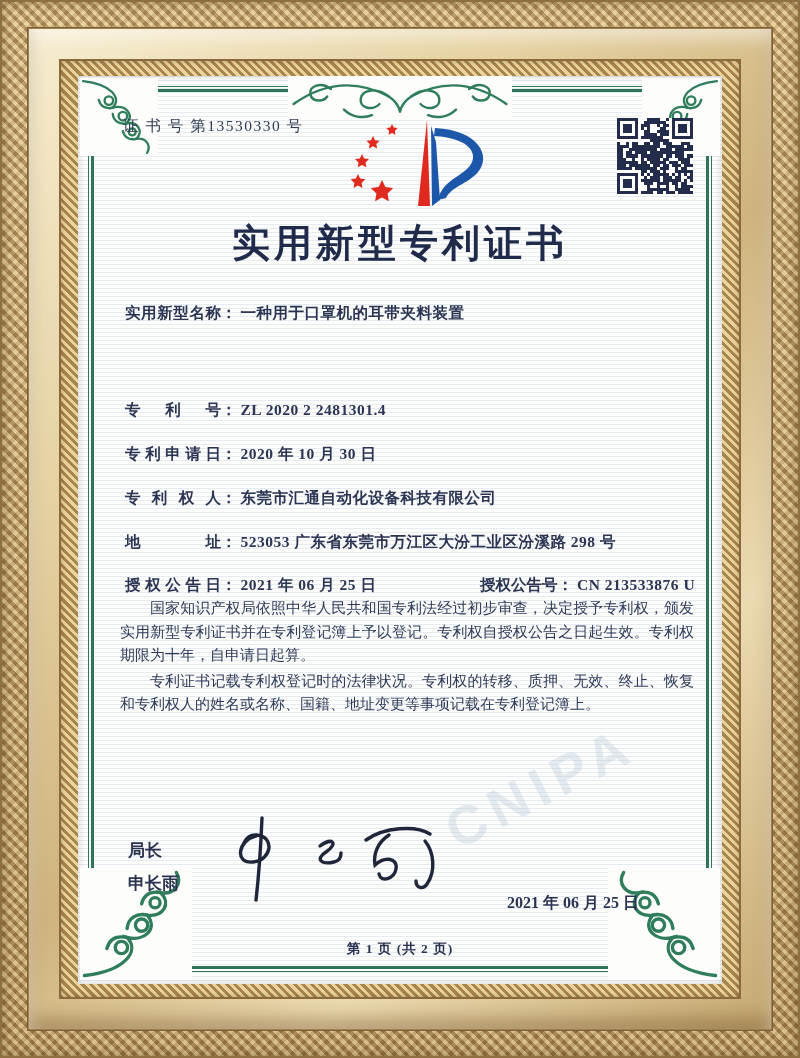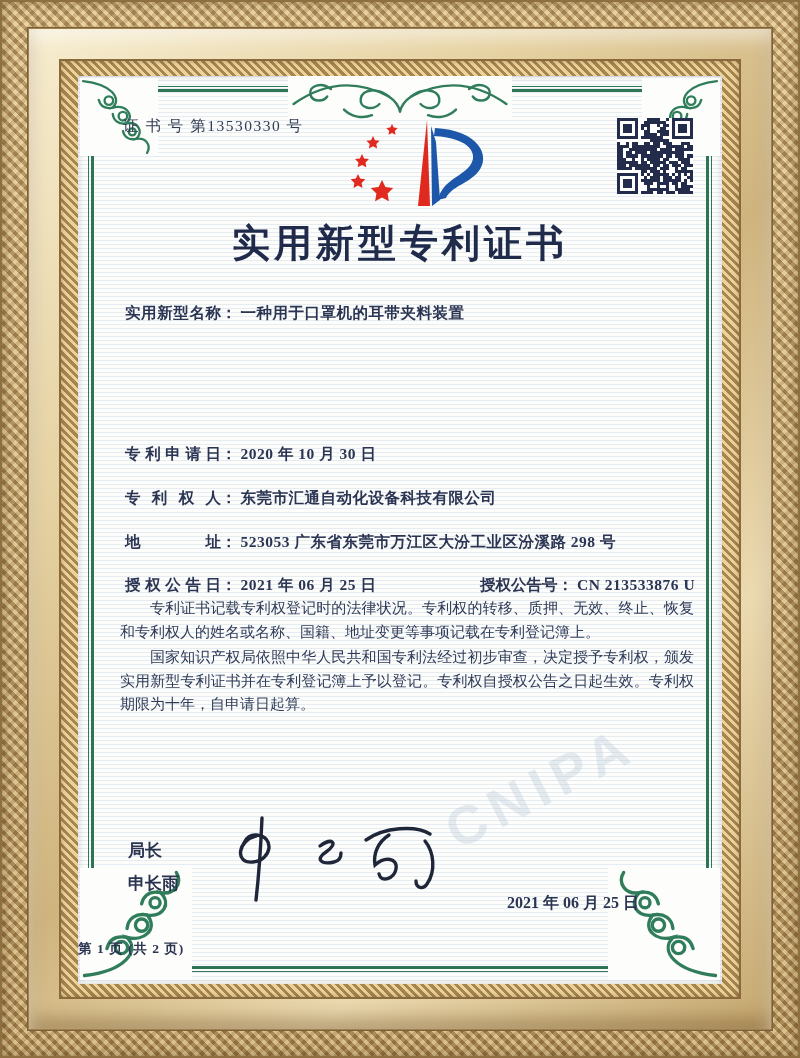--- a/index.html
+++ b/index.html
@@ -62,21 +62,21 @@
   .paras p{margin:0;text-indent:2em;}
   .paras p + p{margin-top:2px;}
 
   
   .barcode{position:absolute;left:44px;top:694px;width:198px;height:17px;}
   .official{position:absolute;left:50px;top:758px;font-size:17px;font-weight:700;
     color:#2a3350;line-height:33px;}
   .signature{position:absolute;left:148px;top:736px;width:232px;height:92px;}
   .issue-date{position:absolute;left:380px;top:817px;width:230px;text-align:center;
     font-size:16px;font-weight:600;color:#2b3553;}
-  .page-no{position:absolute;left:0;right:0;top:864px;
+  .page-no{position:absolute;left:0;right:0;top:864px;text-align:center;
     font-size:13.5px;font-weight:600;color:#2b3553;letter-spacing:1px;}
 </style>
 </head>
 <body>
 
 <div class="stage">
   <div class="frame-outer"></div>
   <div class="frame-mid"></div>
   <div class="frame-inner"></div>
 
@@ -485,37 +485,40 @@
           <rect x="1" y="19" width="5" height="5" fill="#fff"></rect>
           <rect x="2" y="20" width="3" height="3" fill="#232c4a"></rect>
         </svg>
     </div>
 
     <div class="title">实用新型专利证书</div>
 
     <div class="frow" style="top:227px">
       <span class="flabel">实用新型名称</span><span class="fcolon">：</span><span class="fvalue">一种用于口罩机的耳带夹料装置</span>
     </div>
+    <div class="frow" style="top:324px">
+      <span class="flabel">专利号</span><span class="fcolon">：</span><span class="fvalue">ZL 2020 2 2481301.4</span>
+    </div>
     <div class="frow" style="top:368px">
       <span class="flabel">专利申请日</span><span class="fcolon">：</span><span class="fvalue">2020 年 10 月 30 日</span>
     </div>
     <div class="frow" style="top:412px">
       <span class="flabel">专利权人</span><span class="fcolon">：</span><span class="fvalue">东莞市汇通自动化设备科技有限公司</span>
     </div>
     <div class="frow" style="top:456px">
       <span class="flabel">地址</span><span class="fcolon">：</span><span class="fvalue">523053 广东省东莞市万江区大汾工业区汾溪路 298 号</span>
     </div>
     <div class="frow" style="top:499px">
       <span class="flabel">授权公告日</span><span class="fcolon">：</span><span class="fvalue">2021 年 06 月 25 日</span>
       <span class="grant-no-pair"><span>授权公告号</span><span class="fcolon">：</span><span class="fvalue">CN 213533876 U</span></span>
     </div>
 
     <div class="paras">
+      <p>国家知识产权局依照中华人民共和国专利法经过初步审查，决定授予专利权，颁发实用新型专利证书并在专利登记簿上予以登记。专利权自授权公告之日起生效。专利权期限为十年，自申请日起算。</p>
       <p>专利证书记载专利权登记时的法律状况。专利权的转移、质押、无效、终止、恢复和专利权人的姓名或名称、国籍、地址变更等事项记载在专利登记簿上。</p>
-      <p>国家知识产权局依照中华人民共和国专利法经过初步审查，决定授予专利权，颁发实用新型专利证书并在专利登记簿上予以登记。专利权自授权公告之日起生效。专利权期限为十年，自申请日起算。</p>
     </div>
 
     <div class="barcode">
       <svg id="bc" viewBox="0 0 198 17" preserveAspectRatio="none" shape-rendering="crispEdges">
           <rect x="0" y="0" width="NaN" height="17" fill="#232c4a"></rect>
         </svg>
     </div>
 
     <div class="official">
       <div>局长</div>

